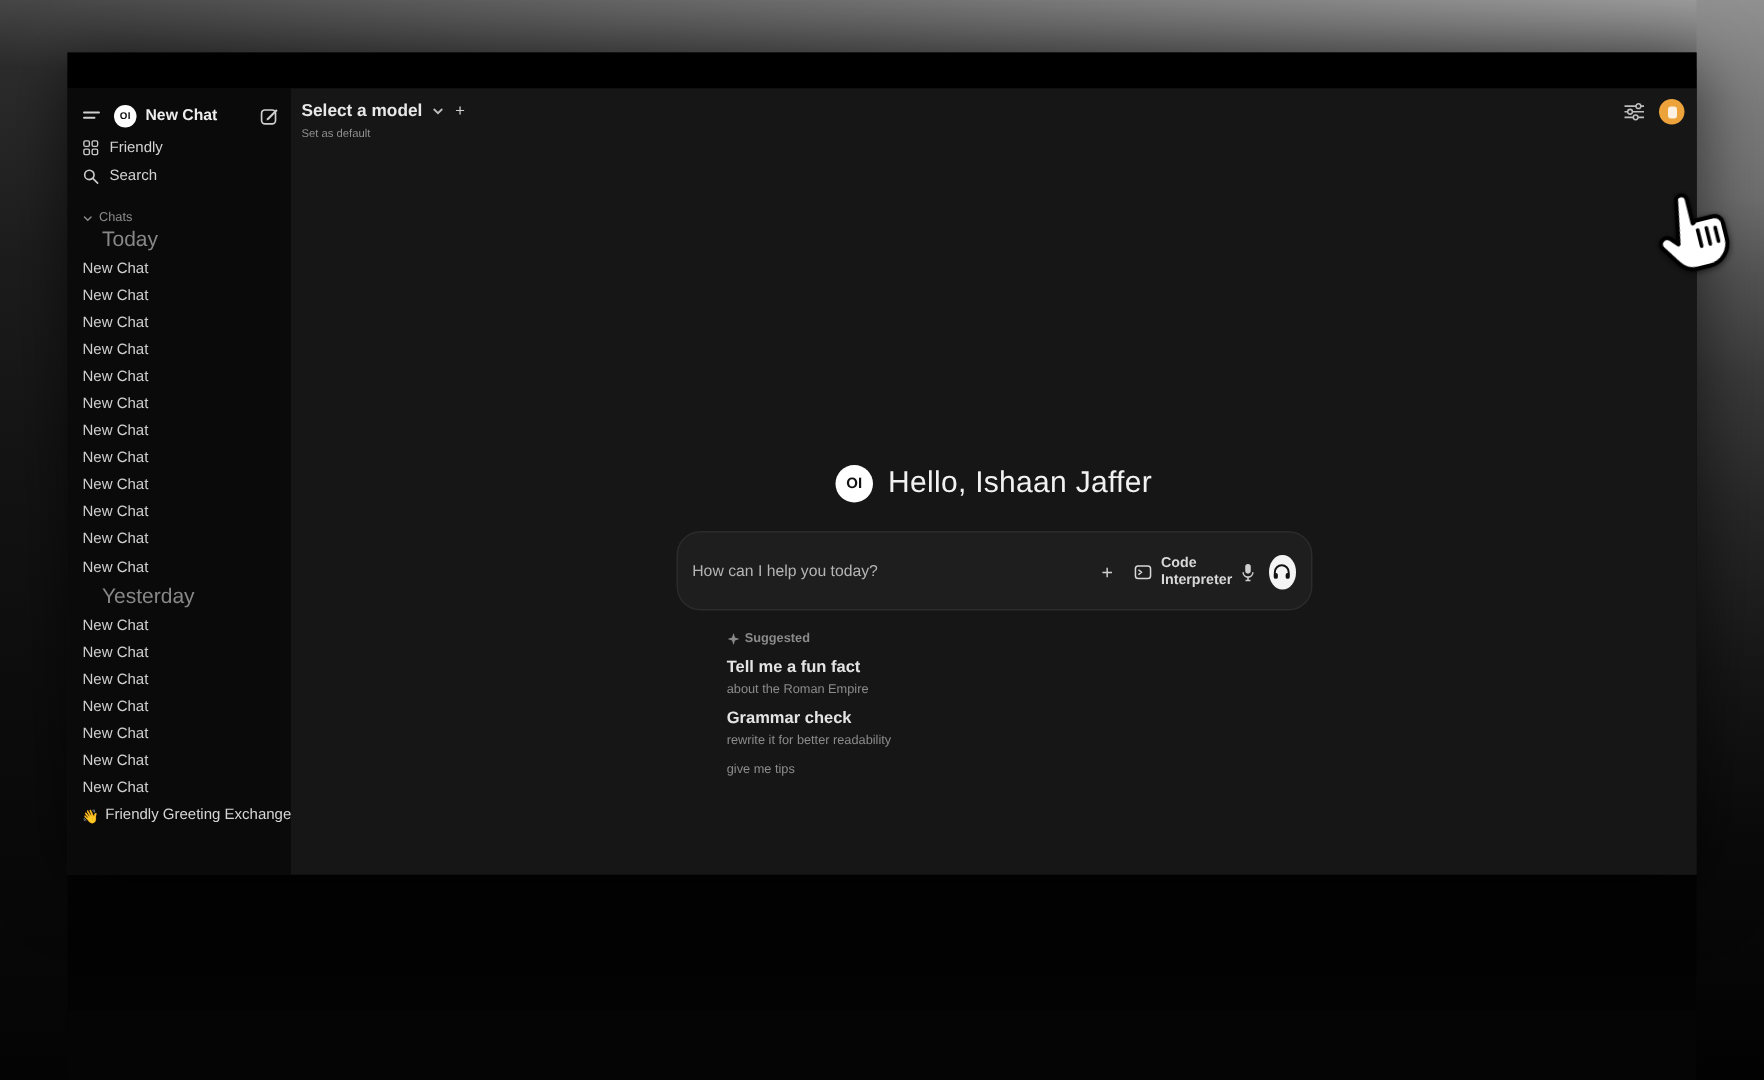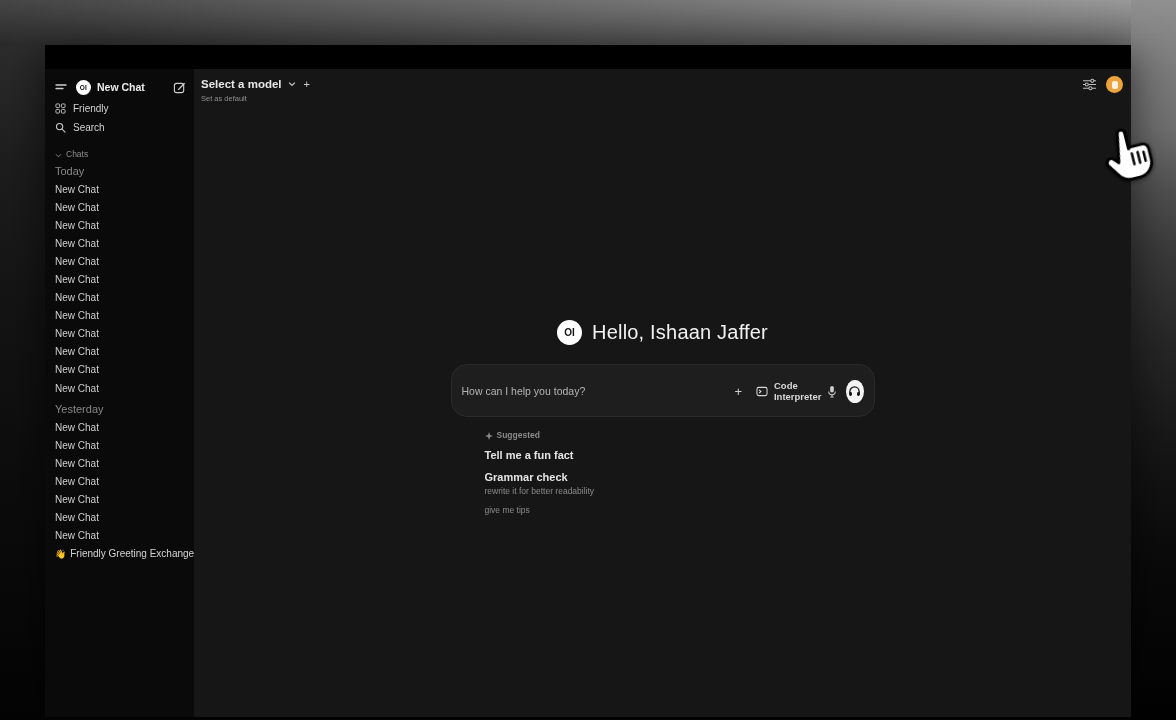--- a/index.html
+++ b/index.html
@@ -13,40 +13,40 @@
   .bg-top::after { content:""; position:absolute; inset:0;
     background:linear-gradient(180deg,rgba(255,255,255,.06),rgba(0,0,0,.28)); }
   .bg-right { position:absolute; right:0; top:0; width:45px; height:720px;
     background:linear-gradient(180deg,#909090 0px,#7b7b7b 70px,#6e6e6e 130px,#525252 185px,
       #3a3a3a 250px,#272727 340px,#161616 450px,#0a0a0a 560px,#020202 100%); }
   .bg-left { position:absolute; left:0; top:46px; width:45px; height:674px;
     background:linear-gradient(180deg,#2c2c2c 0px,#1d1d1d 120px,#141414 260px,#0d0d0d 420px,#040404 100%); }
   .bg-bottom { position:absolute; left:45px; top:673px; width:1086px; height:47px; background:#050505; }
 
   
-  .window { position:absolute; left:45px; top:45px; width:1086px; height:672px;
+  .window { position:absolute; left:45px; top:35px; width:1086px; height:548px;
     background:#161616; box-shadow:0 8px 40px rgba(0,0,0,.6); display:flex; flex-direction:column; }
   .win-topbar { height:24px; background:#000; flex:0 0 auto; }
   .app { flex:1; display:flex; min-height:0; }
 
   
   .sidebar { width:149px; background:#0a0a0a; color:#c9c9c9; flex:0 0 auto;
     padding:8px 8px 0 10px; overflow:hidden; font-size:10px; }
   .sb-header { display:flex; align-items:center; height:20px; margin-bottom:2px; }
   .sb-title { font-weight:700; color:#ececec; font-size:10.5px; margin-left:6px; flex:1;
     white-space:nowrap; }
   .logo-dot { width:15px; height:15px; border-radius:50%; background:#fff; color:#0a0a0a;
     font-size:6.5px; font-weight:700; display:flex; align-items:center; justify-content:center;
     letter-spacing:.2px; flex:0 0 auto; margin-left:9px; }
   .sb-row { display:flex; align-items:center; height:19px; gap:7px; color:#d2d2d2;
     border-radius:4px; cursor:pointer; white-space:nowrap; }
   .sb-section { display:flex; align-items:flex-end; gap:4px; color:#8d8d8d; font-size:8.5px;
     height:16px; margin-top:6px; }
-  .group-label { color:#878787; font-size:11px; height:15px; display:flex; align-items:flex-end;
-    margin:3px 0 3px 0; }
+  .group-label { color:#878787; font-size:14px; height:15px; display:flex; align-items:flex-end;
+    margin:3px 0 3px 13px; }
   .chat-item { height:18.1px; display:flex; align-items:center; color:#cfcfcf; font-size:10px;
     border-radius:4px; cursor:pointer; white-space:nowrap; }
   .chat-item-named { color:#d5d5d5; }
   .emoji { color:#f0b13e; margin-right:4px; font-size:9px; }
   .icon { flex:0 0 auto; display:inline-flex; align-items:center; justify-content:center; }
   svg { display:block; }
 
   
   .main { position:relative; flex:1; background:#161616; min-width:0; }
   .model-block { position:absolute; left:7px; top:9px; }
@@ -254,20 +254,21 @@
               <span class="icon">
                 <svg width="8" height="8" viewBox="0 0 8 8">
                     <path d="M4 0 5 3 8 4 5 5 4 8 3 5 0 4 3 3z" fill="#8a8a8a"></path>
                   </svg>
               </span>
               <span>Suggested</span>
             </div>
             <div>
                 <div class="prompt">
                   <div class="prompt-title">Tell me a fun fact</div>
+                  <div class="prompt-sub">about the Roman Empire</div>
                 </div>
                 <div class="prompt">
                   <div class="prompt-title">Grammar check</div>
                   <div class="prompt-sub">rewrite it for better readability</div>
                 </div>
                 <div class="prompt">
                   <div class="prompt-sub">give me tips</div>
                 </div>
               </div>
           </div>

